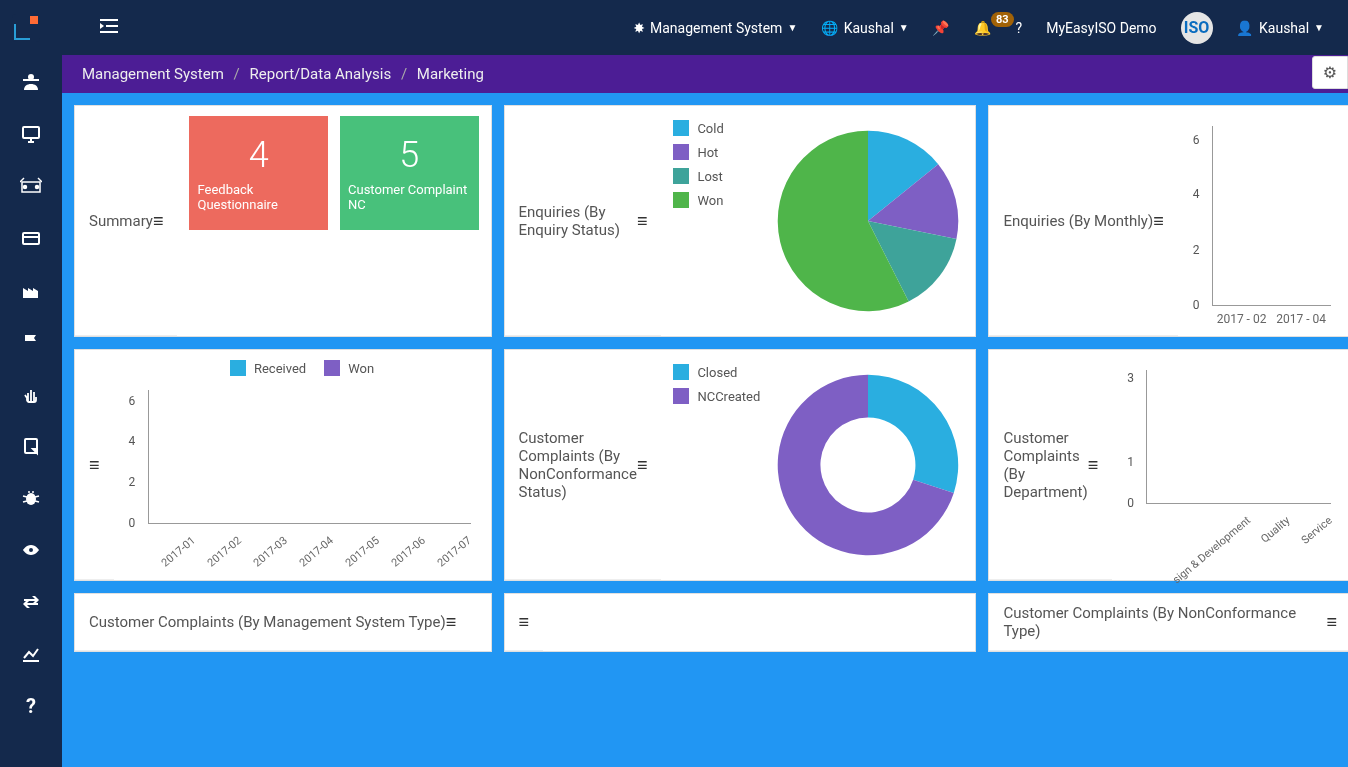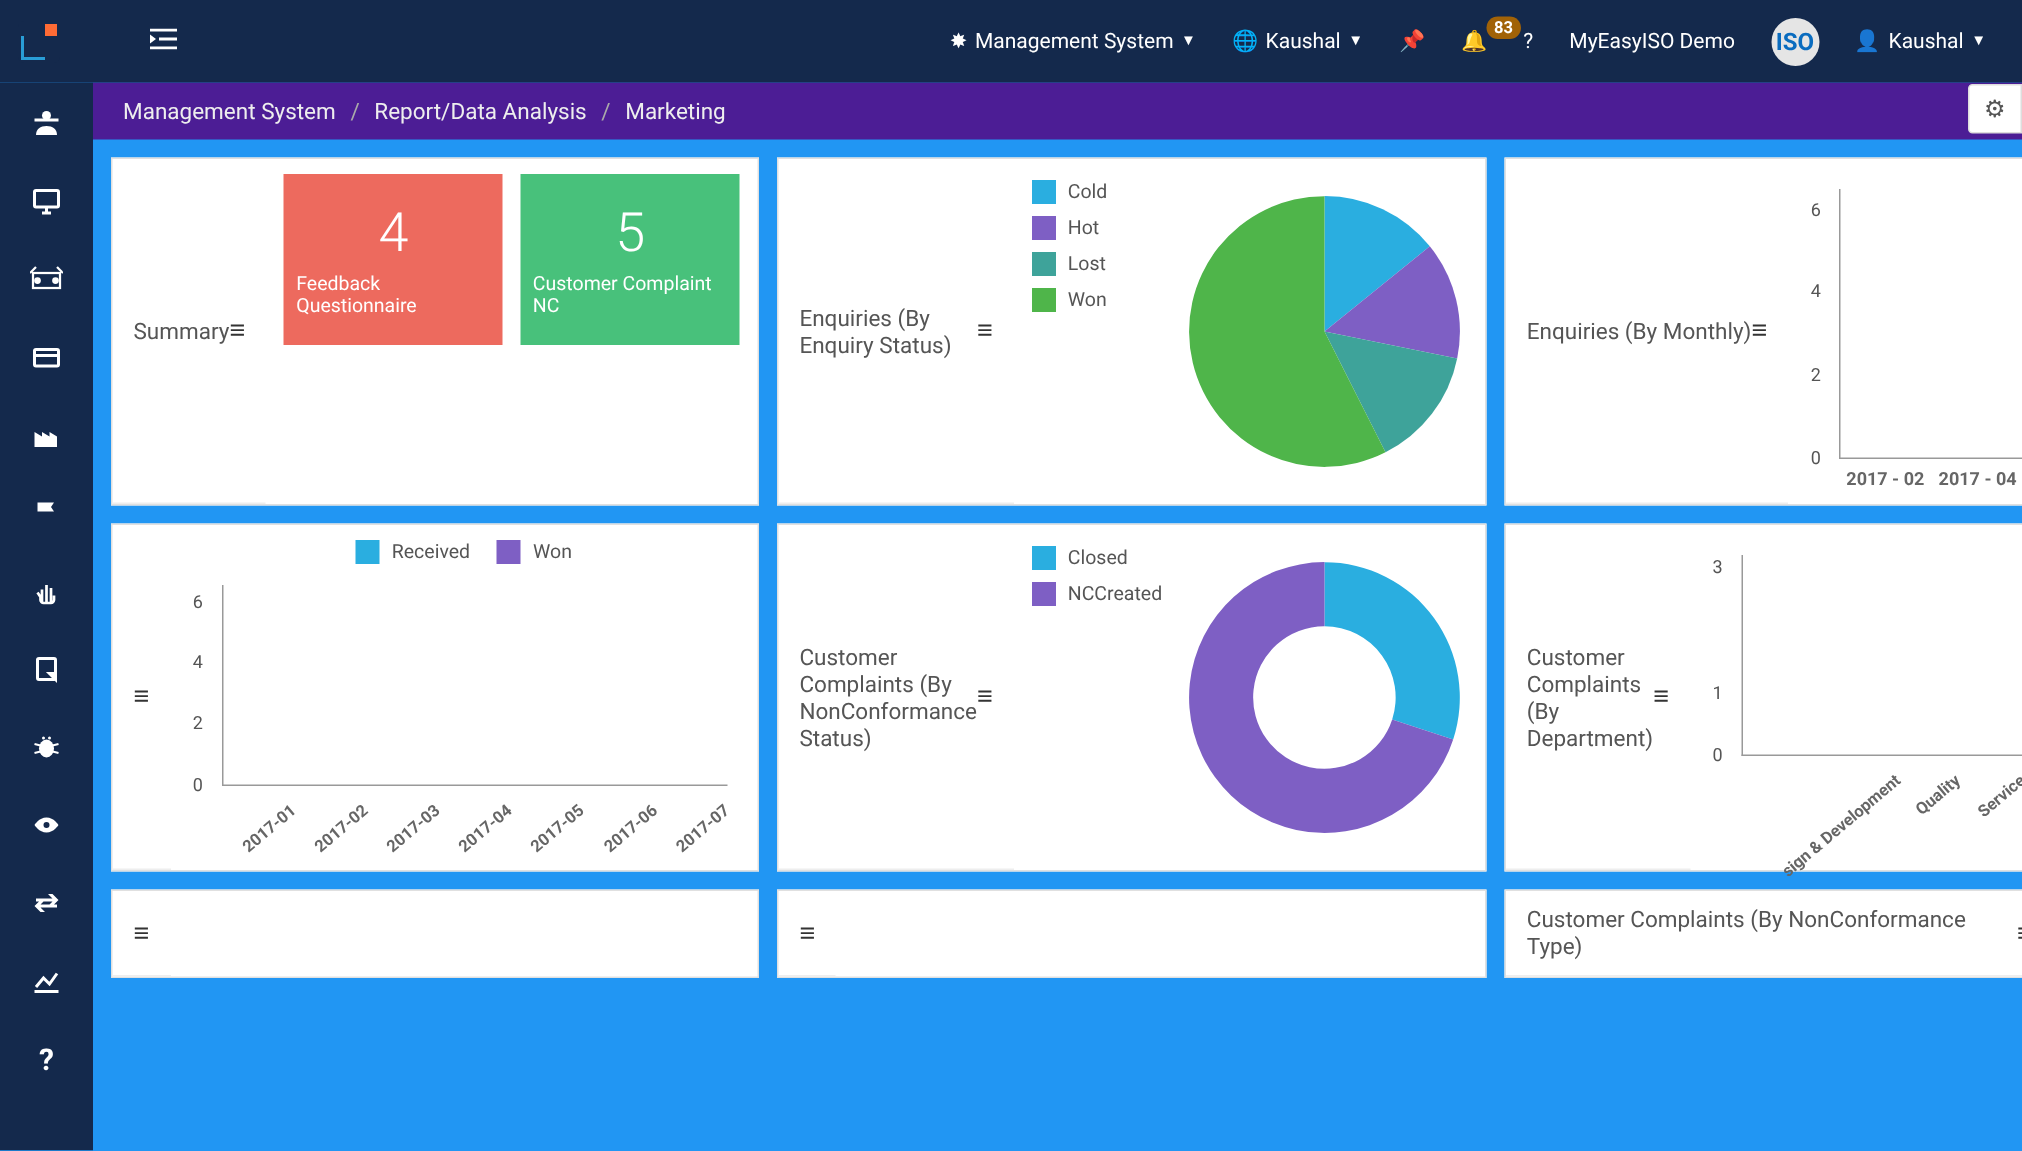--- a/index.html
+++ b/index.html
@@ -60,21 +60,21 @@
 .axes { position:relative; flex:1; border-left:1px solid #999; border-bottom:1px solid #999; margin:10px 8px 0 22px; display:flex; align-items:flex-end; }
 .ytick { position:absolute; left:-20px; font-size:12px; color:#555; transform:translateY(50%); }
 .bars { display:flex; align-items:flex-end; gap:40px; width:100%; height:100%; padding:0 30px; }
 .bars.tight { gap: 2px; padding: 0 6px; justify-content:space-around; }
 .bar { width:100%; }
 .bargrp { flex:1; display:flex; flex-direction:column; align-items:center; }
 .bargrp .bar { width: 100%; max-width: 110px; }
 .bargrp2 { flex:1; display:flex; gap:2px; align-items:flex-end; justify-content:center; }
 .bargrp2 .bar { width:14px; }
 .xlabels { display:flex; margin:6px 8px 0 22px; font-size:12px; color:#666; }
-.xlabels.spread { justify-content:space-around;font-weight:bold; }
+.xlabels.spread { justify-content:space-around; }
 .xlabels .xl { flex:1; text-align:center; }
 .xlabels.rot .xl { transform:rotate(-40deg); transform-origin: top right; font-size:11px; white-space:nowrap; text-align:right; padding-right:6px; }
 .legend-h { display:flex; gap:18px; justify-content:center; font-size:13px; color:#555; margin-bottom:4px; }
 
 .c-blue { background:#2aaee0; }
 .c-purple { background:#7e5fc4; }
 .c-teal { background:#3ea39a; }
 .c-green { background:#4fb54a; }
 .c-tealL { background:#5dc1b9; }
 </style>
@@ -430,20 +430,21 @@
               <div class="xl">sign &amp; Development</div>
               <div class="xl">Quality</div>
               <div class="xl">Service</div>
             </div>
           </div>
         </div>
       </div>
 
       <div class="panel">
         <div class="panel-header">
+          <div class="panel-title">Customer Complaints (By Management System Type)</div>
           <div class="panel-menu">≡</div>
         </div>
         <div class="panel-body short"></div>
       </div>
       <div class="panel">
         <div class="panel-header">
           <div class="panel-menu">≡</div>
         </div>
         <div class="panel-body short"></div>
       </div>

